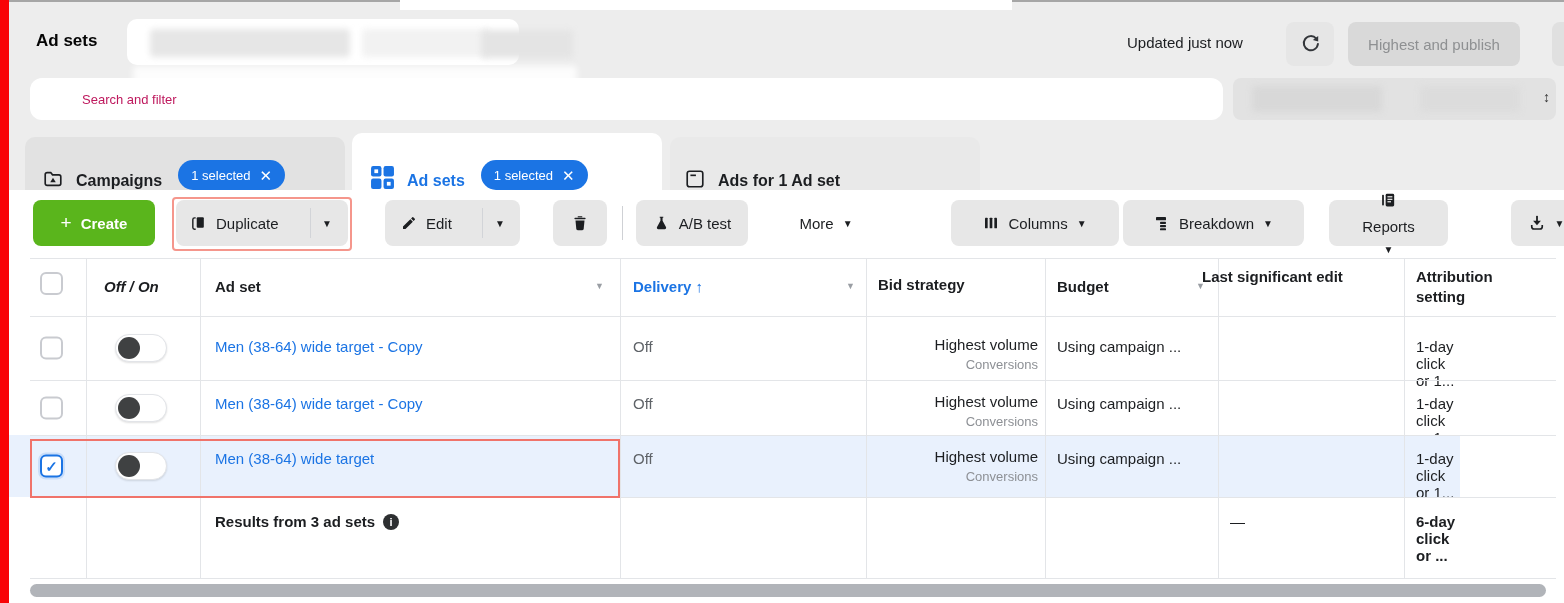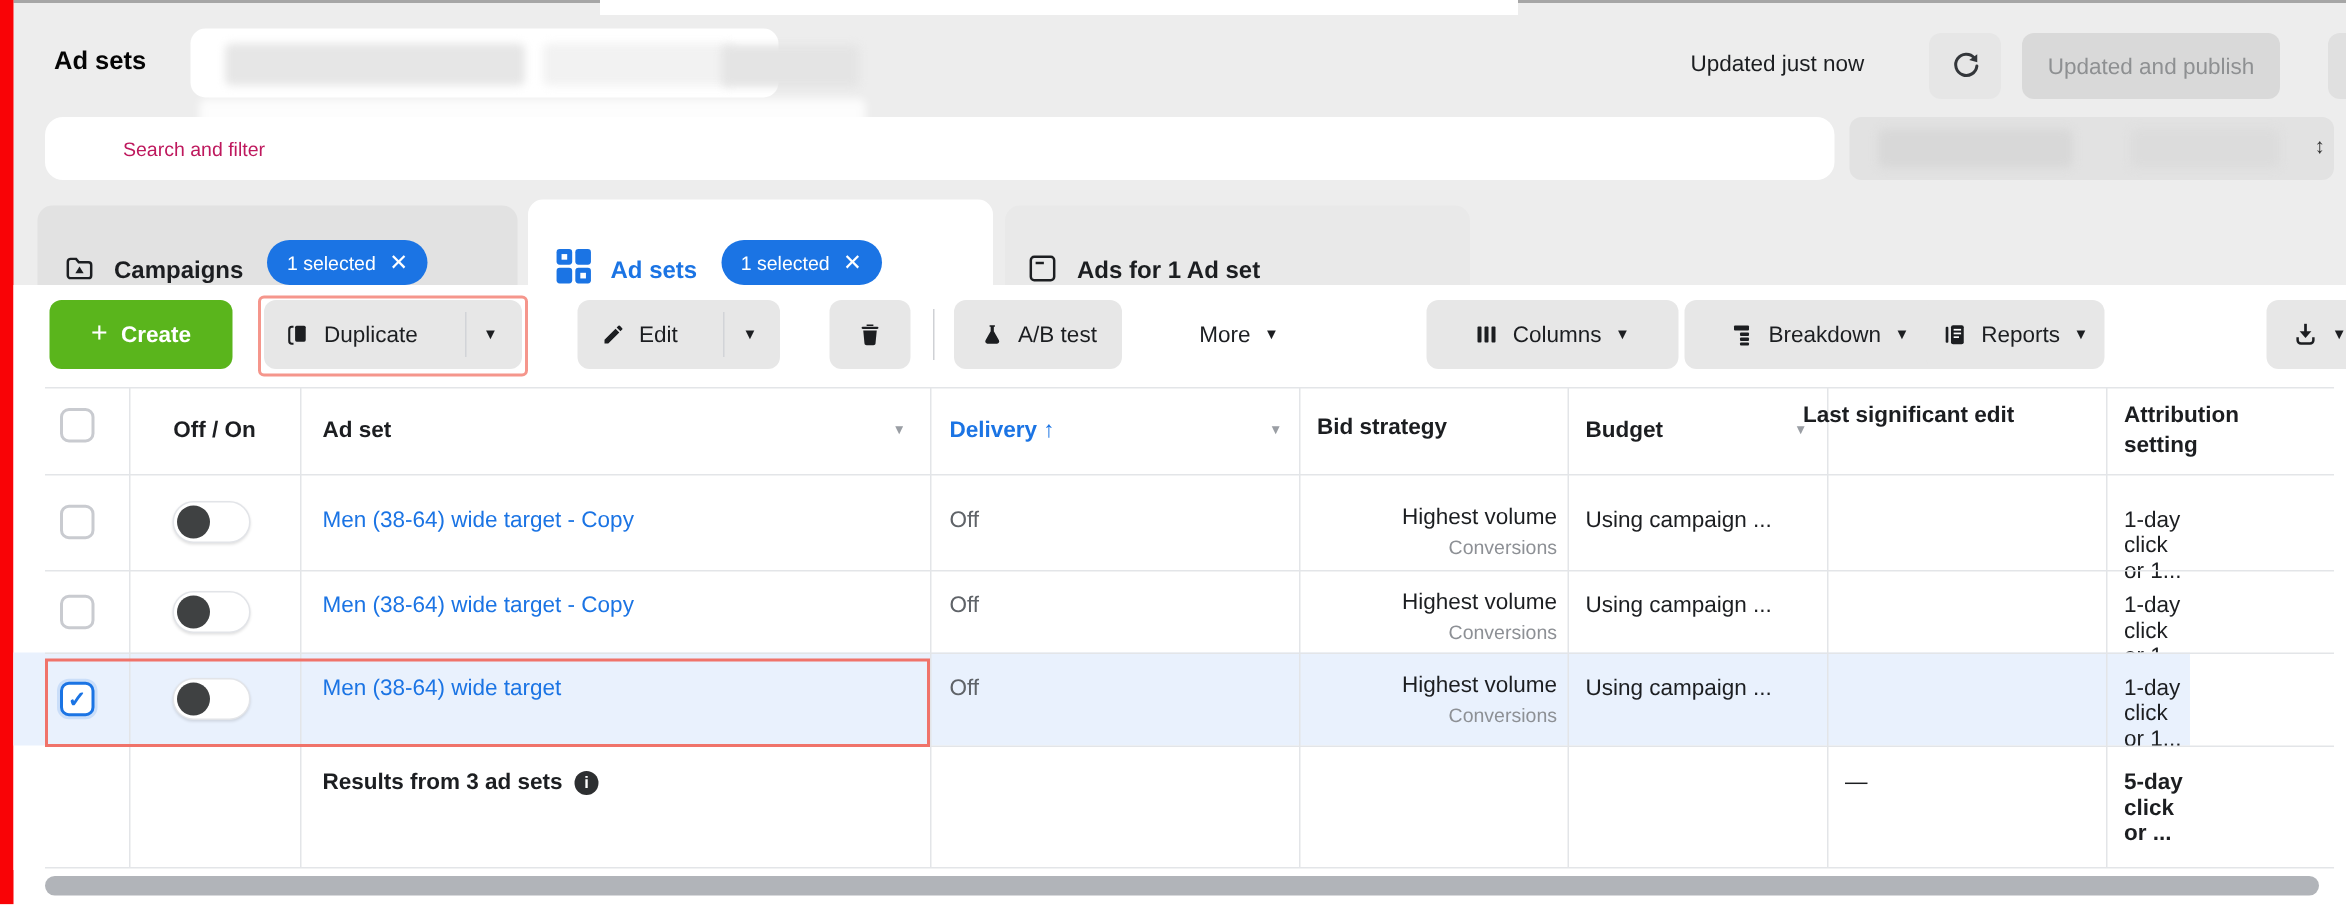--- a/index.html
+++ b/index.html
@@ -63,21 +63,21 @@
   .btn-duplicate{left:176px;width:172px;justify-content:flex-start;padding-left:14px;}
   .split-div{position:absolute;top:8px;width:1px;height:30px;background:#d2d4d8;}
   .caret{font-size:10px;color:#1c1e21;}
   .btn-edit{left:385px;width:135px;justify-content:flex-start;padding-left:16px;}
   .btn-trash{left:553px;width:54px;}
   .tb-divider{left:622px;top:206px;width:1px;height:34px;background:#cfd1d5;}
   .btn-abtest{left:636px;width:112px;}
   .btn-more{left:790px;width:72px;background:transparent;}
   .btn-columns{left:951px;width:168px;}
   .btn-breakdown{left:1123px;width:181px;}
-  .btn-reports{left:1284px;width:119px;}
+  .btn-reports{left:1329px;width:119px;flex-direction:column;}
   .btn-download{left:1511px;width:70px;}
 
   
   .hline{background:#e3e5e8;height:1px;left:30px;width:1526px;}
   .vline{background:#e3e5e8;width:1px;top:258px;height:320px;}
   .hdr{font-size:15px;font-weight:bold;color:#1c1e21;}
   .sortcaret{font-size:9px;color:#9a9ea4;}
   .cb{width:23px;height:23px;border:2px solid #c9cbd0;border-radius:6px;background:#fff;}
   .cb-checked{border-color:#1b74e4;box-shadow:0 0 0 2px rgba(27,116,228,.15);
               display:flex;align-items:center;justify-content:center;color:#1b74e4;font-weight:bold;font-size:15px;}
@@ -125,21 +125,21 @@
   <div class="abs updated">Updated just now</div>
   <div class="abs btn-refresh">
     <span class="icon">
       <svg width="20" height="20" viewBox="0 0 24 24">
           <path d="M19.5 5.5a8.5 8.5 0 1 0 2 6.5" fill="none" stroke="#33363a" stroke-width="2.4" stroke-linecap="round"></path>
           <polygon points="21.8,2.5 21.8,9 15.4,7.2" fill="#33363a"></polygon>
         </svg>
     </span>
   </div>
   <div class="abs btn-review">
-    <span>Updated and publish</span>
+    <span>Highest and publish</span>
   </div>
   <div class="abs btn-sliver"></div>
 
   <div class="abs search-bar">
     <span class="search-placeholder">Search and filter</span>
   </div>
   <div class="abs date-box"></div>
   <div class="abs blur date-patch1"></div>
   <div class="abs blur date-patch2"></div>
   <div class="abs updown">↕</div>
@@ -335,39 +335,39 @@
     <div class="abs c-budget">Using campaign ...</div>
     <div class="abs c-attr">1-day click or 1...</div>
   </div>
 
   <div class="abs row" style="top:497px;height:81px;">
     <div class="abs f-results">
       <span>Results from 3 ad sets</span>
       <span class="info-dot">i</span>
     </div>
     <div class="abs f-dash">—</div>
-    <div class="abs f-attr">5-day click or ...</div>
+    <div class="abs f-attr">6-day click or ...</div>
   </div>
 
   <div class="abs hline" style="top:258px;"></div>
   <div class="abs hline" style="top:316px;"></div>
   <div class="abs hline" style="top:380px;"></div>
   <div class="abs hline" style="top:435px;"></div>
   <div class="abs hline" style="top:497px;"></div>
   <div class="abs hline" style="top:578px;"></div>
   <div class="abs vline" style="left:86px;"></div>
   <div class="abs vline" style="left:200px;"></div>
   <div class="abs vline" style="left:620px;"></div>
   <div class="abs vline" style="left:866px;"></div>
   <div class="abs vline" style="left:1045px;"></div>
   <div class="abs vline" style="left:1218px;"></div>
   <div class="abs vline" style="left:1404px;"></div>
 
   <div class="abs cb" style="left:40px;top:272px;"></div>
-  <div class="abs hdr" style="left:104px;top:278px;width:78px;text-align:center;">Off / On</div>
+  <div class="abs hdr" style="left:104px;top:278px;width:78px;text-align:left;font-style:italic;">Off / On</div>
   <div class="abs hdr" style="left:215px;top:278px;">Ad set</div>
   <div class="abs sortcaret" style="left:595px;top:281px;">▼</div>
   <div class="abs hdr" style="left:633px;top:278px;color:#1b74e4;">
     <span>Delivery</span>
     <span>↑</span>
   </div>
   <div class="abs sortcaret" style="left:846px;top:281px;">▼</div>
   <div class="abs hdr" style="left:878px;top:276px;">Bid strategy</div>
   <div class="abs hdr" style="left:1057px;top:278px;">Budget</div>
   <div class="abs sortcaret" style="left:1196px;top:281px;">▼</div>

